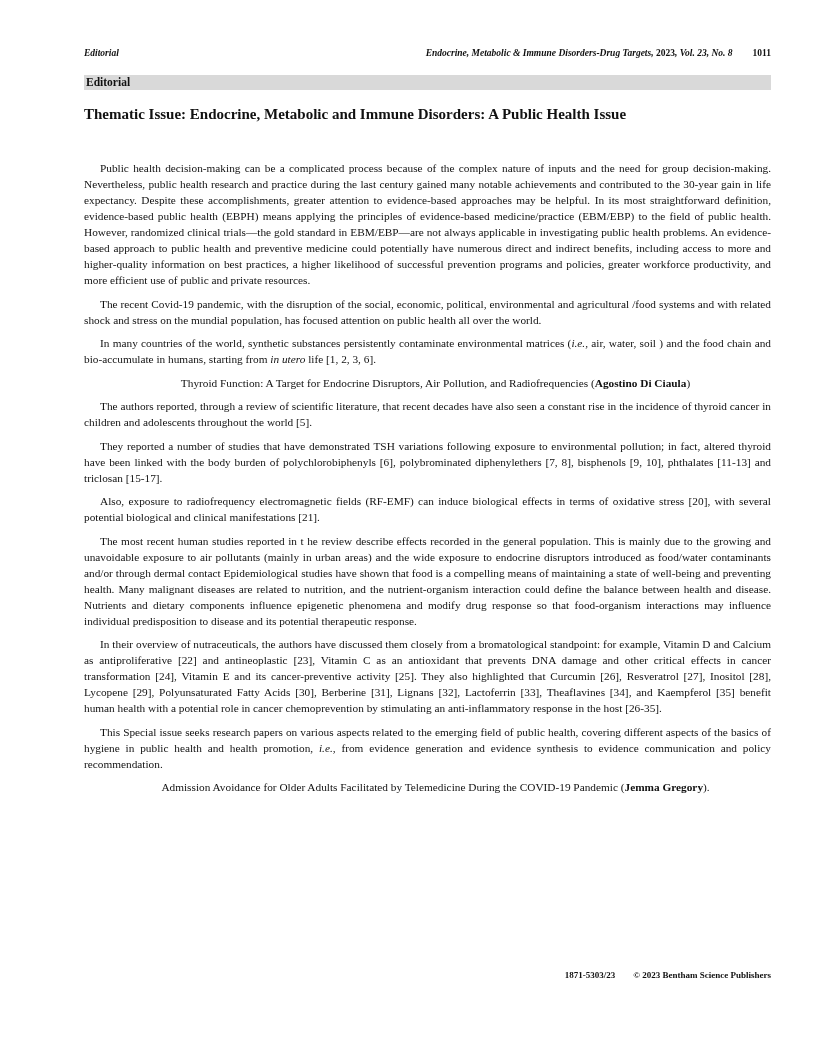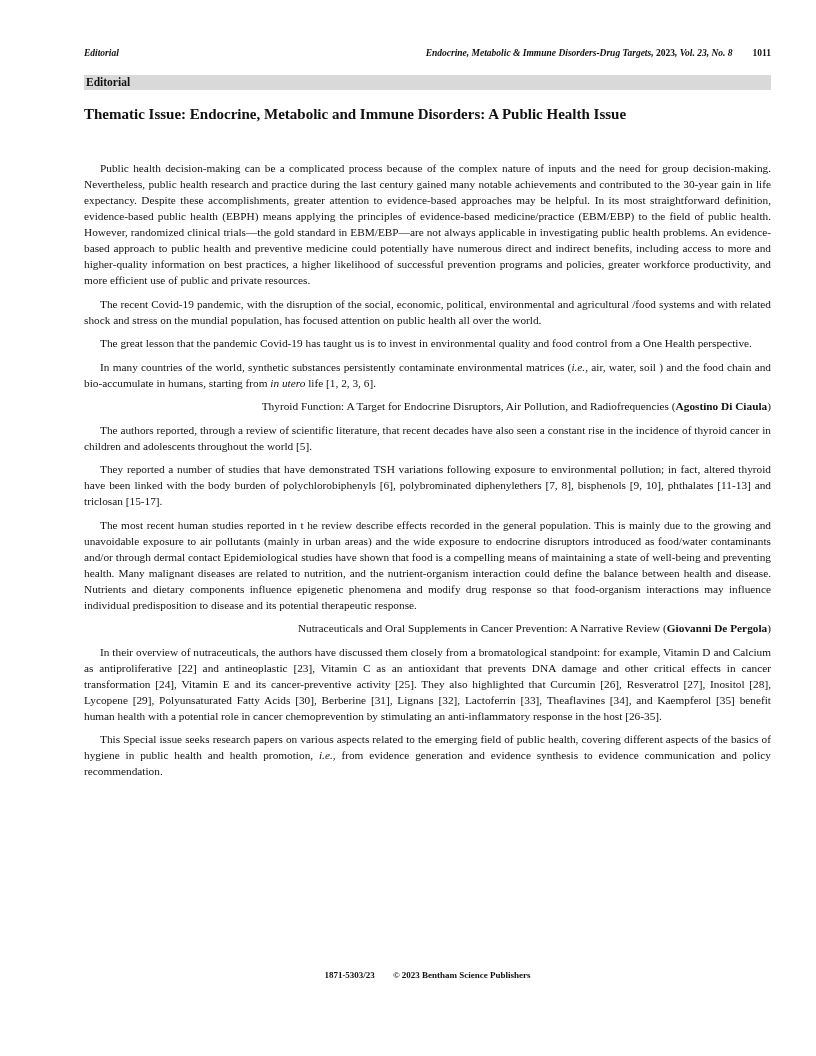--- a/index.html
+++ b/index.html
@@ -14,49 +14,49 @@
   .running-head .right .yr { font-style: normal; text-align: right; }
   .section-bar { position: absolute; top: 75px; left: 0; width: 687px; height: 15px;
                  background: #d9d9d9; font-size: 11.5px; font-weight: bold; line-height: 15px;
                  padding-left: 2px; box-sizing: border-box; }
   .title { position: absolute; top: 103px; left: 0; width: 687px; margin: 0;
            font-size: 15px; font-weight: bold; line-height: 23px; text-align: justify;
            text-align-last: left; }
   .body { position: absolute; top: 160px; left: 0; width: 687px; font-size: 11.3px;
           line-height: 16px; }
   .body p { margin: 0 0 7.5px 0; text-indent: 16px; text-align: justify; }
-  .body p.ref { text-align: right; }
-  .footer { position: absolute; top: 970px; left: 0; width: 687px; text-align: center;
+  .body p.ref { text-align: center; }
+  .footer { position: absolute; top: 970px; left: 0; width: 687px; text-align: right;
             font-size: 9px; font-weight: bold; }
   .footer span + span { margin-left: 18px; }
 </style>
 </head>
 <body>
 
 <div class="page">
 
   <div class="running-head">
     <span class="left">Editorial</span>
     <span class="right"><span>Endocrine, Metabolic &amp; Immune Disorders-Drug Targets</span>, <span class="yr">2023</span>, <span>Vol. 23</span>, <span>No. 8</span><span class="pg">1011</span></span>
   </div>
 
   <div class="section-bar">Editorial</div>
 
   <h1 class="title">Thematic Issue: Endocrine, Metabolic and Immune Disorders: A Public Health Issue</h1>
 
   <div class="body">
     <p>Public health decision-making can be a complicated process because of the complex nature of inputs and the need for group decision-making. Nevertheless, public health research and practice during the last century gained many notable achievements and contributed to the 30-year gain in life expectancy. Despite these accomplishments, greater attention to evidence-based approaches may be helpful. In its most straightforward definition, evidence-based public health (EBPH) means applying the principles of evidence-based medicine/practice (EBM/EBP) to the field of public health. However, randomized clinical trials—the gold standard in EBM/EBP—are not always applicable in investigating public health problems. An evidence-based approach to public health and preventive medicine could potentially have numerous direct and indirect benefits, including access to more and higher-quality information on best practices, a higher likelihood of successful prevention programs and policies, greater workforce productivity, and more efficient use of public and private resources.</p>
     <p>The recent Covid-19 pandemic, with the disruption of the social, economic, political, environmental and agricultural /food systems and with related shock and stress on the mundial population, has focused attention on public health all over the world.</p>
-    <p>The great lesson that the pandemic Covid-19 has taught us is to invest in environmental quality and food control from a One Health perspective.</p>
     <p><span>In many countries of the world, synthetic substances persistently contaminate environmental matrices (</span><i>i.e.</i><span>, air, water, soil ) and the food chain and bio-accumulate in humans, starting from </span><i>in utero</i><span> life [1, 2, 3, 6].</span></p>
     <p class="ref"><span>Thyroid Function: A Target for Endocrine Disruptors, Air Pollution, and Radiofrequencies (</span><b>Agostino Di Ciaula</b><span>)</span></p>
     <p>The authors reported, through a review of scientific literature, that recent decades have also seen a constant rise in the incidence of thyroid cancer in children and adolescents throughout the world [5].</p>
     <p>They reported a number of studies that have demonstrated TSH variations following exposure to environmental pollution; in fact, altered thyroid have been linked with the body burden of polychlorobiphenyls [6], polybrominated diphenylethers [7, 8], bisphenols [9, 10], phthalates [11-13] and triclosan [15-17].</p>
+    <p>Also, exposure to radiofrequency electromagnetic fields (RF-EMF) can induce biological effects in terms of oxidative stress [20], with several potential biological and clinical manifestations [21].</p>
     <p>The most recent human studies reported in t he review describe effects recorded in the general population. This is mainly due to the growing and unavoidable exposure to air pollutants (mainly in urban areas) and the wide exposure to endocrine disruptors introduced as food/water contaminants and/or through dermal contact Epidemiological studies have shown that food is a compelling means of maintaining a state of well-being and preventing health. Many malignant diseases are related to nutrition, and the nutrient-organism interaction could define the balance between health and disease. Nutrients and dietary components influence epigenetic phenomena and modify drug response so that food-organism interactions may influence individual predisposition to disease and its potential therapeutic response.</p>
-    <p class="ref"><span>Nutraceuticals and Oral Supplements in Cancer Prevention: A Narrative Review (</span><b>Giovanni De Pergola</b><span>)</span></p>
     <p>In their overview of nutraceuticals, the authors have discussed them closely from a bromatological standpoint: for example, Vitamin D and Calcium as antiproliferative [22] and antineoplastic [23], Vitamin C as an antioxidant that prevents DNA damage and other critical effects in cancer transformation [24], Vitamin E and its cancer-preventive activity [25]. They also highlighted that Curcumin [26], Resveratrol [27], Inositol [28], Lycopene [29], Polyunsaturated Fatty Acids [30], Berberine [31], Lignans [32], Lactoferrin [33], Theaflavines [34], and Kaempferol [35] benefit human health with a potential role in cancer chemoprevention by stimulating an anti-inflammatory response in the host [26-35].</p>
     <p><span>This Special issue seeks research papers on various aspects related to the emerging field of public health, covering different aspects of the basics of hygiene in public health and health promotion, </span><i>i.e.</i><span>, from evidence generation and evidence synthesis to evidence communication and policy recommendation.</span></p>
+    <p class="ref"><span>Admission Avoidance for Older Adults Facilitated by Telemedicine During the COVID-19 Pandemic (</span><b>Jemma Gregory</b><span>).</span></p>
   </div>
 
   <div class="footer">
     <span>1871-5303/23</span><span>© 2023 Bentham Science Publishers</span>
   </div>
 </div>
 
 </body></html>

